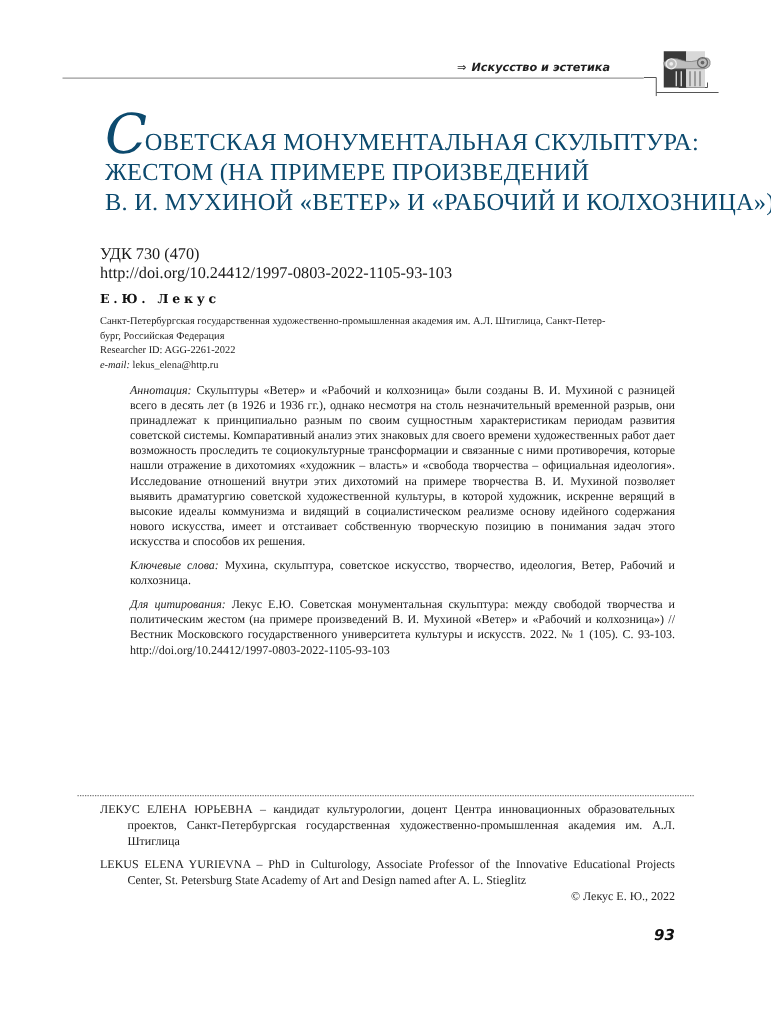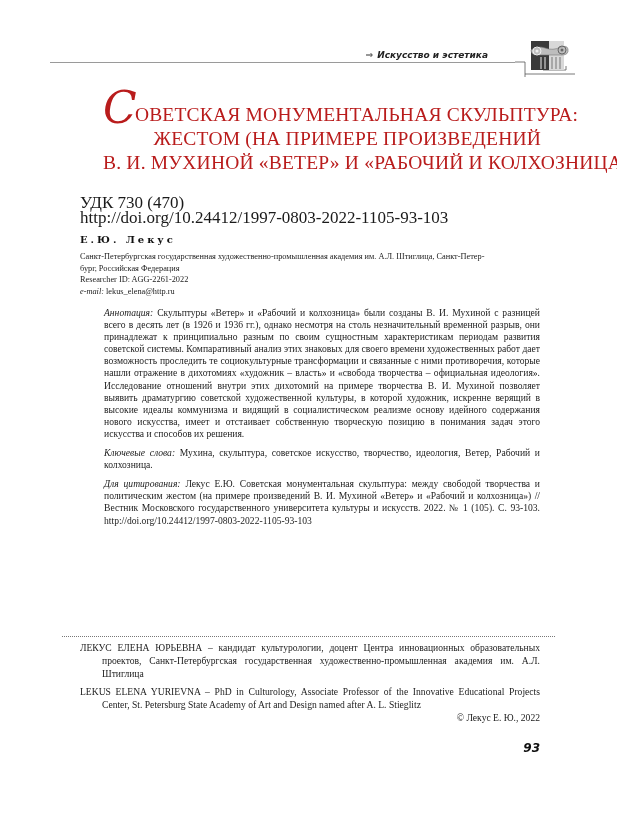--- a/index.html
+++ b/index.html
@@ -4,25 +4,25 @@
   <style>
     html, body { margin: 0; padding: 0; background: #ffffff; }
     body { width: 617px; height: 820px; position: relative; overflow: hidden; color: #1a1a1a; font-family: "DejaVu Serif", serif; }
 
     .header { position: absolute; left: 0; top: 0; width: 595px; height: 90px; }
     .header-rule { position: absolute; left: 50px; top: 62px; width: 465px; height: 0; border-top: 1px solid #9a9a9a; }
     .header-section { position: absolute; right: 107px; top: 50px; font-family: "DejaVu Sans", sans-serif; font-weight: bold; font-style: italic; font-size: 9px; color: #222; white-space: nowrap; }
     .header-section .arrow { font-weight: normal; font-style: normal; margin-right: 4px; color: #333; }
     .logo { position: absolute; left: 515px; top: 33px; width: 60px; height: 44px; }
 
-    .title-block { position: absolute; left: 103px; top: 98px; width: 438px; text-align: right; font-family: "Liberation Serif", serif; font-size: 19.5px; line-height: 24px; letter-spacing: 0.2px; color: #b91c1c; }
+    .title-block { position: absolute; left: 84px; top: 98px; width: 438px; text-align: left; font-family: "Liberation Serif", serif; font-size: 19.5px; line-height: 24px; letter-spacing: 0.2px; color: #0c4a6e; }
     .title-block .dropcap { font-family: "DejaVu Serif", serif; font-style: italic; font-size: 44px; line-height: 20px; vertical-align: -2px; margin-right: -2px; font-weight: normal; }
     .title-line { display: block; white-space: nowrap; }
 
-    .meta { position: absolute; left: 80px; top: 195px; font-family: "Liberation Serif", serif; font-size: 17px; line-height: 15px; color: #1a1a1a; }
+    .meta { position: absolute; left: 80px; top: 195px; font-family: "Liberation Serif", serif; font-size: 13px; line-height: 15px; color: #1a1a1a; }
 
     .author-name { position: absolute; left: 80px; top: 234px; font-family: "DejaVu Serif", serif; font-weight: bold; font-size: 10px; letter-spacing: 3px; color: #111; }
 
     .affil { position: absolute; left: 80px; top: 251px; width: 465px; font-family: "Liberation Serif", serif; font-size: 8.3px; line-height: 11.5px; color: #222; }
     .affil em { font-style: italic; }
 
     .abstract { position: absolute; left: 104px; top: 307px; width: 436px; font-family: "Liberation Serif", serif; font-size: 9.6px; line-height: 12.1px; text-align: justify; color: #222; }
     .abstract p { margin: 0 0 7px 0; }
     .abstract em { font-style: italic; }
 

